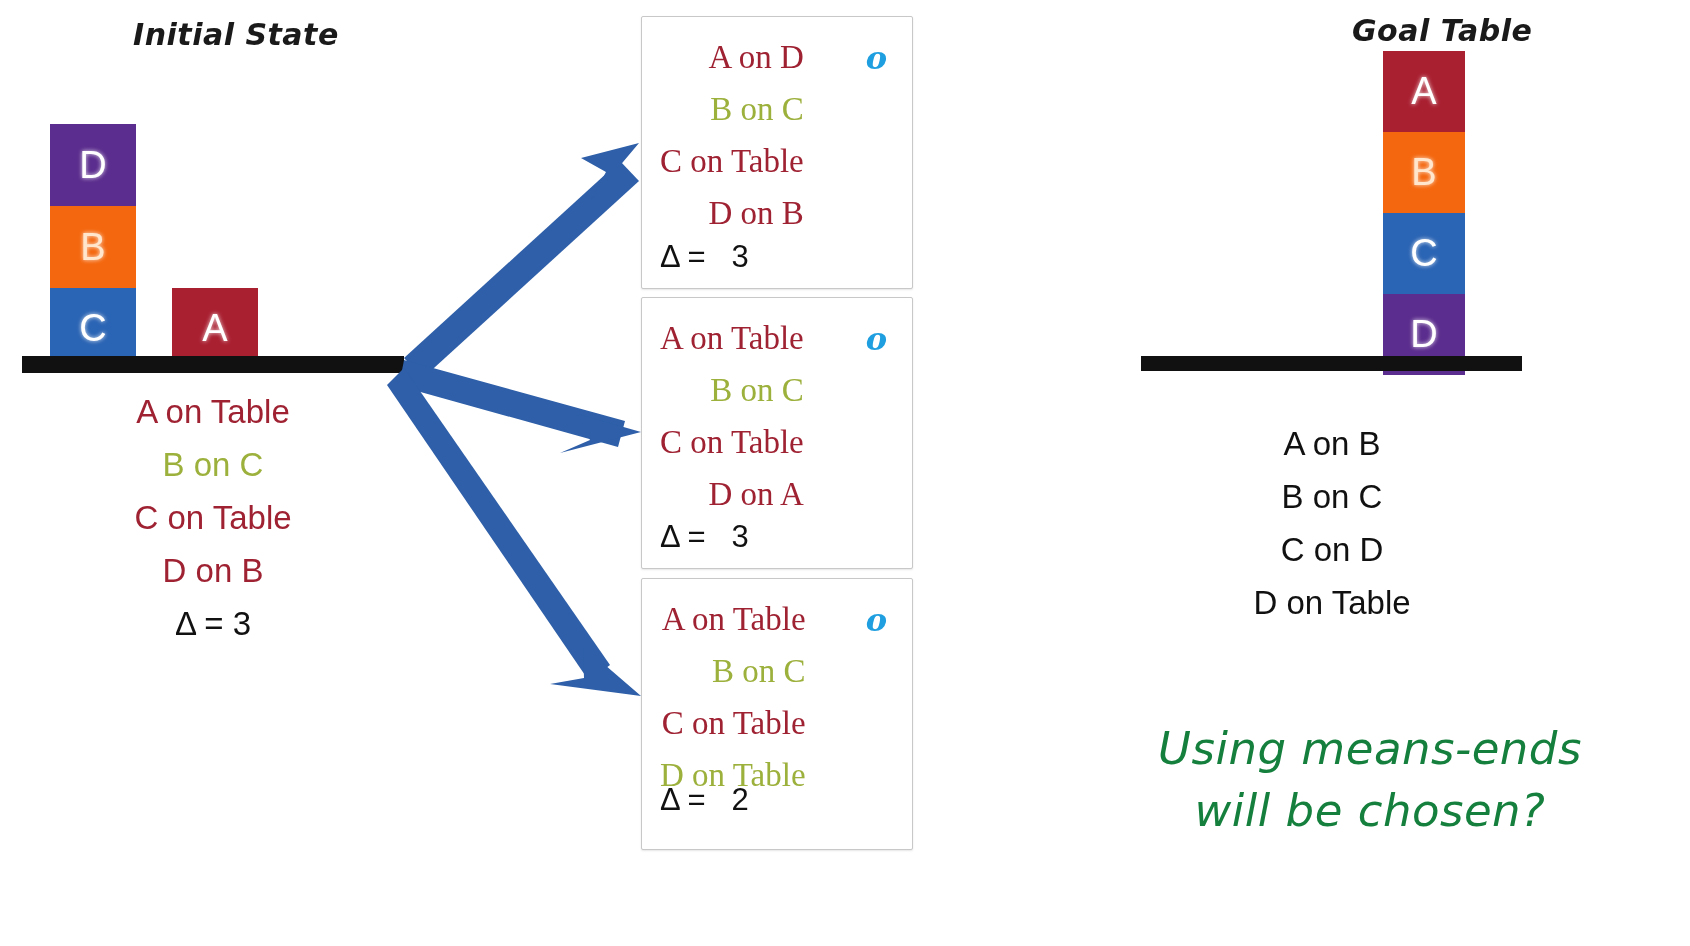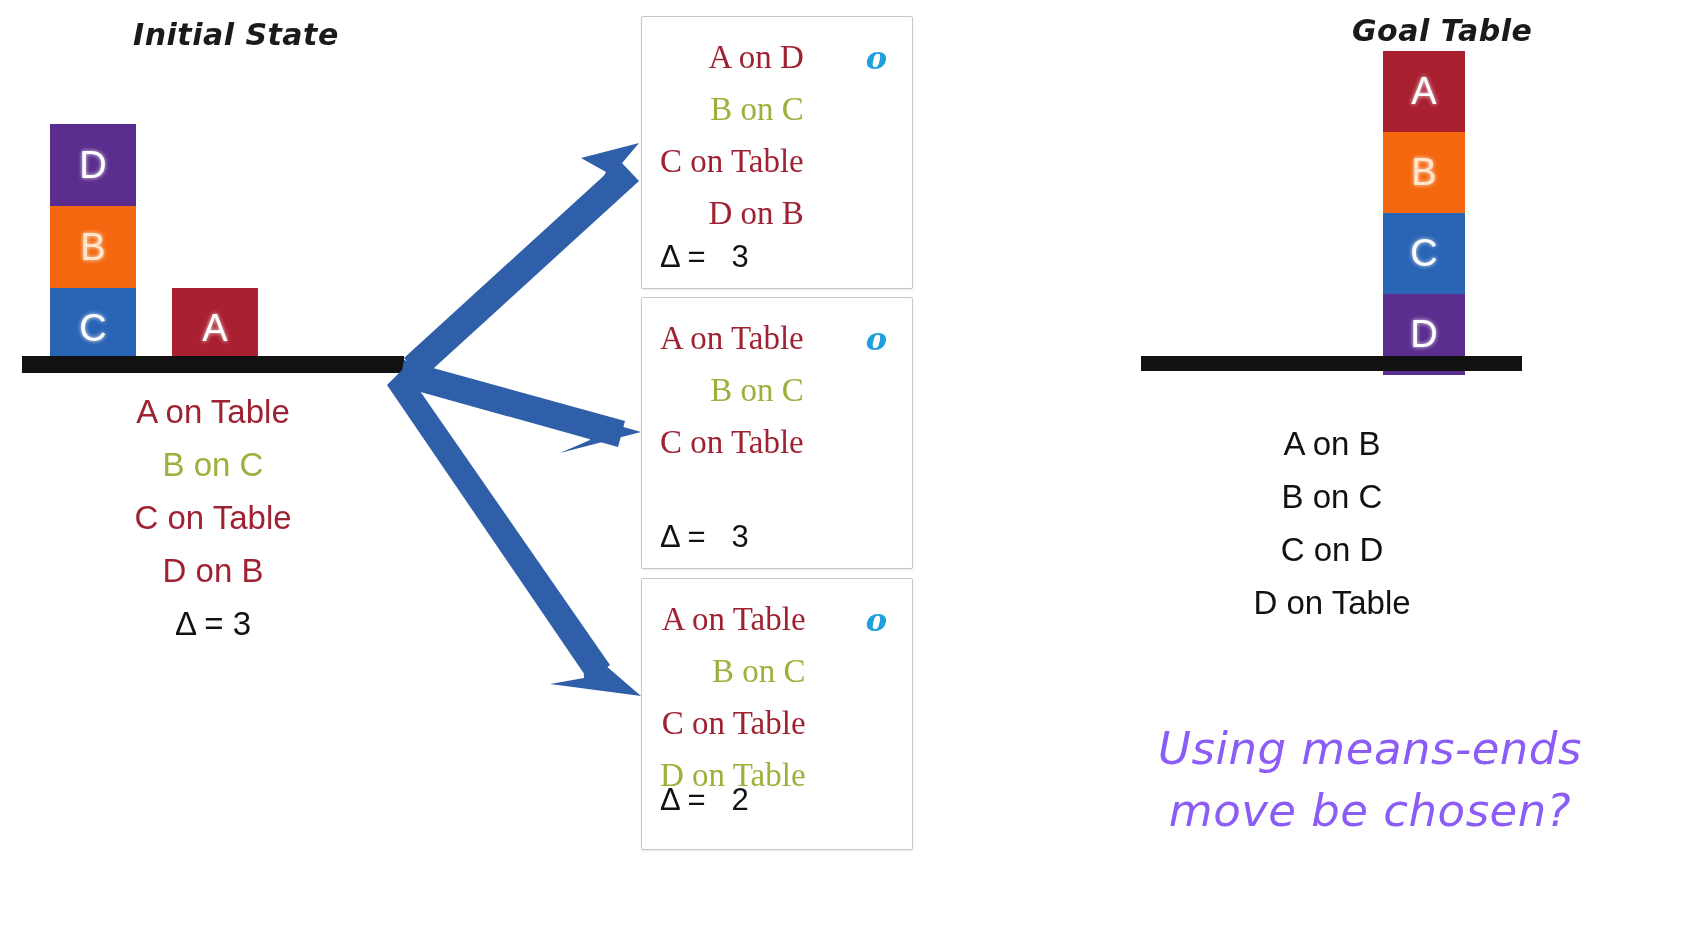--- a/index.html
+++ b/index.html
@@ -149,21 +149,21 @@
   #question {
     position: absolute;
     left: 1070px;
     top: 718px;
     width: 600px;
     text-align: center;
     font-family: "DejaVu Sans", sans-serif;
     font-style: italic;
     font-size: 45px;
     line-height: 62px;
-    color: #8b5cf6;
+    color: #15803d;
     letter-spacing: 0.5px;
   }
   #question .q-line { display: block; }
 </style>
 </head>
 <body>
 
 <div id="root">
 
   <div class="state-heading" id="heading-initial">Initial State</div>
@@ -218,20 +218,21 @@
     </div>
     <div class="box-delta" id="delta-1">Δ =   3</div>
     <div class="op-mark">o</div>
   </div>
 
   <div class="state-box" id="box-2">
     <div class="box-lines">
       <div class="p-red">A on Table</div>
       <div class="p-green">B on C</div>
       <div class="p-red">C on Table</div>
+      <div class="p-red">D on A</div>
     </div>
     <div class="box-delta" id="delta-2">Δ =   3</div>
     <div class="op-mark">o</div>
   </div>
 
   <div class="state-box" id="box-3">
     <div class="box-lines">
       <div class="p-red">A on Table</div>
       <div class="p-green">B on C</div>
       <div class="p-red">C on Table</div>
@@ -260,16 +261,16 @@
 
   <div class="pred-list" id="goal-preds">
     <div class="p-black">A on B</div>
     <div class="p-black">B on C</div>
     <div class="p-black">C on D</div>
     <div class="p-black">D on Table</div>
   </div>
 
   <div id="question">
     <span class="q-line">Using means-ends</span>
-    <span class="q-line">move be chosen?</span>
+    <span class="q-line">will be chosen?</span>
   </div>
 
 </div>
 
 </body></html>

